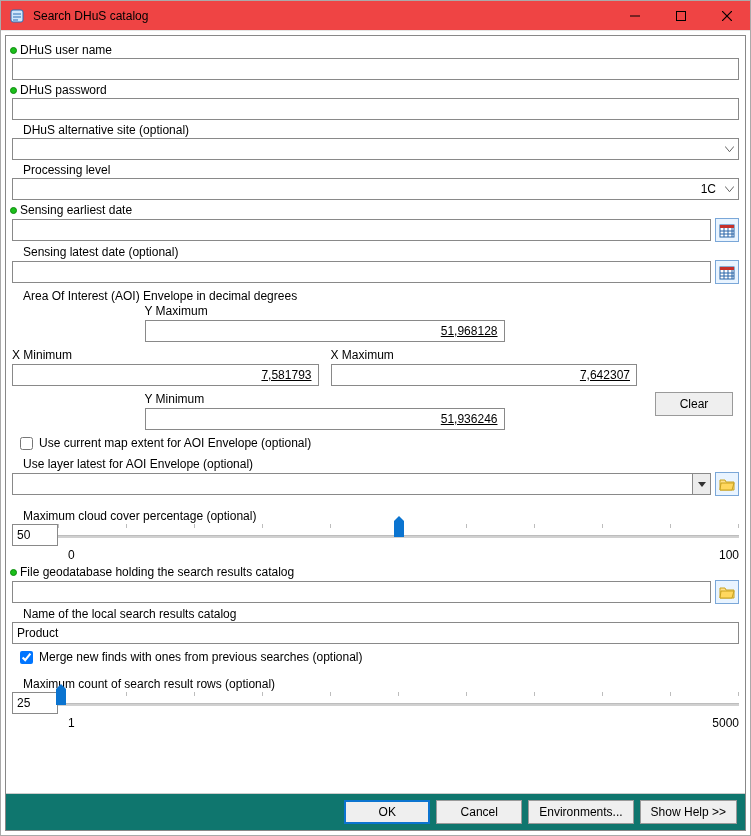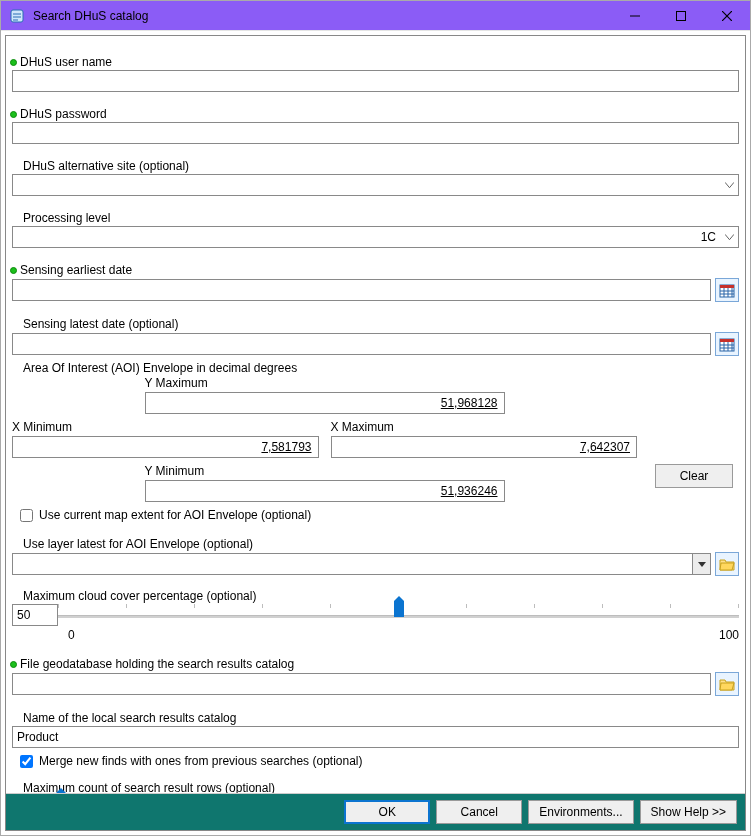--- a/index.html
+++ b/index.html
@@ -13,21 +13,21 @@
   .window {
     width: 751px; height: 836px;
     border: 1px solid #aaa;
     display: flex; flex-direction: column;
     background: #fff;
   }
   .titlebar {
     height: 30px;
     display: flex; align-items: center;
     padding: 0 0 0 8px;
-    background: #8b5cf6;
+    background: #ef4444;
     border-bottom: 1px solid #e5e5e5;
   }
   .titlebar .app-icon { width: 16px; height: 16px; margin-right: 8px; }
   .titlebar .title { flex: 1; font-size: 12px; }
   .win-btns { display: flex; height: 100%; }
   .win-btn {
     width: 46px; height: 100%;
     display: flex; align-items: center; justify-content: center;
   }
   .win-btn svg { width: 10px; height: 10px; stroke: #000; stroke-width: 1; fill: none; }
@@ -40,21 +40,21 @@
     display: flex; flex-direction: column;
     overflow: hidden;
   }
   .scroll-area {
     flex: 1;
     overflow-y: scroll;
     overflow-x: hidden;
     padding: 4px 6px 8px 6px;
   }
 
-  .field { margin-top: 14px; margin-bottom: 2px; }
+  .field { margin-top: 2px; margin-bottom: 2px; }
   .field-label {
     display: flex; align-items: center;
     font-size: 12px;
     padding: 1px 0;
   }
   .dot {
     width: 7px; height: 7px; border-radius: 50%;
     margin-right: 3px; margin-left: -2px;
     flex: 0 0 auto;
   }

